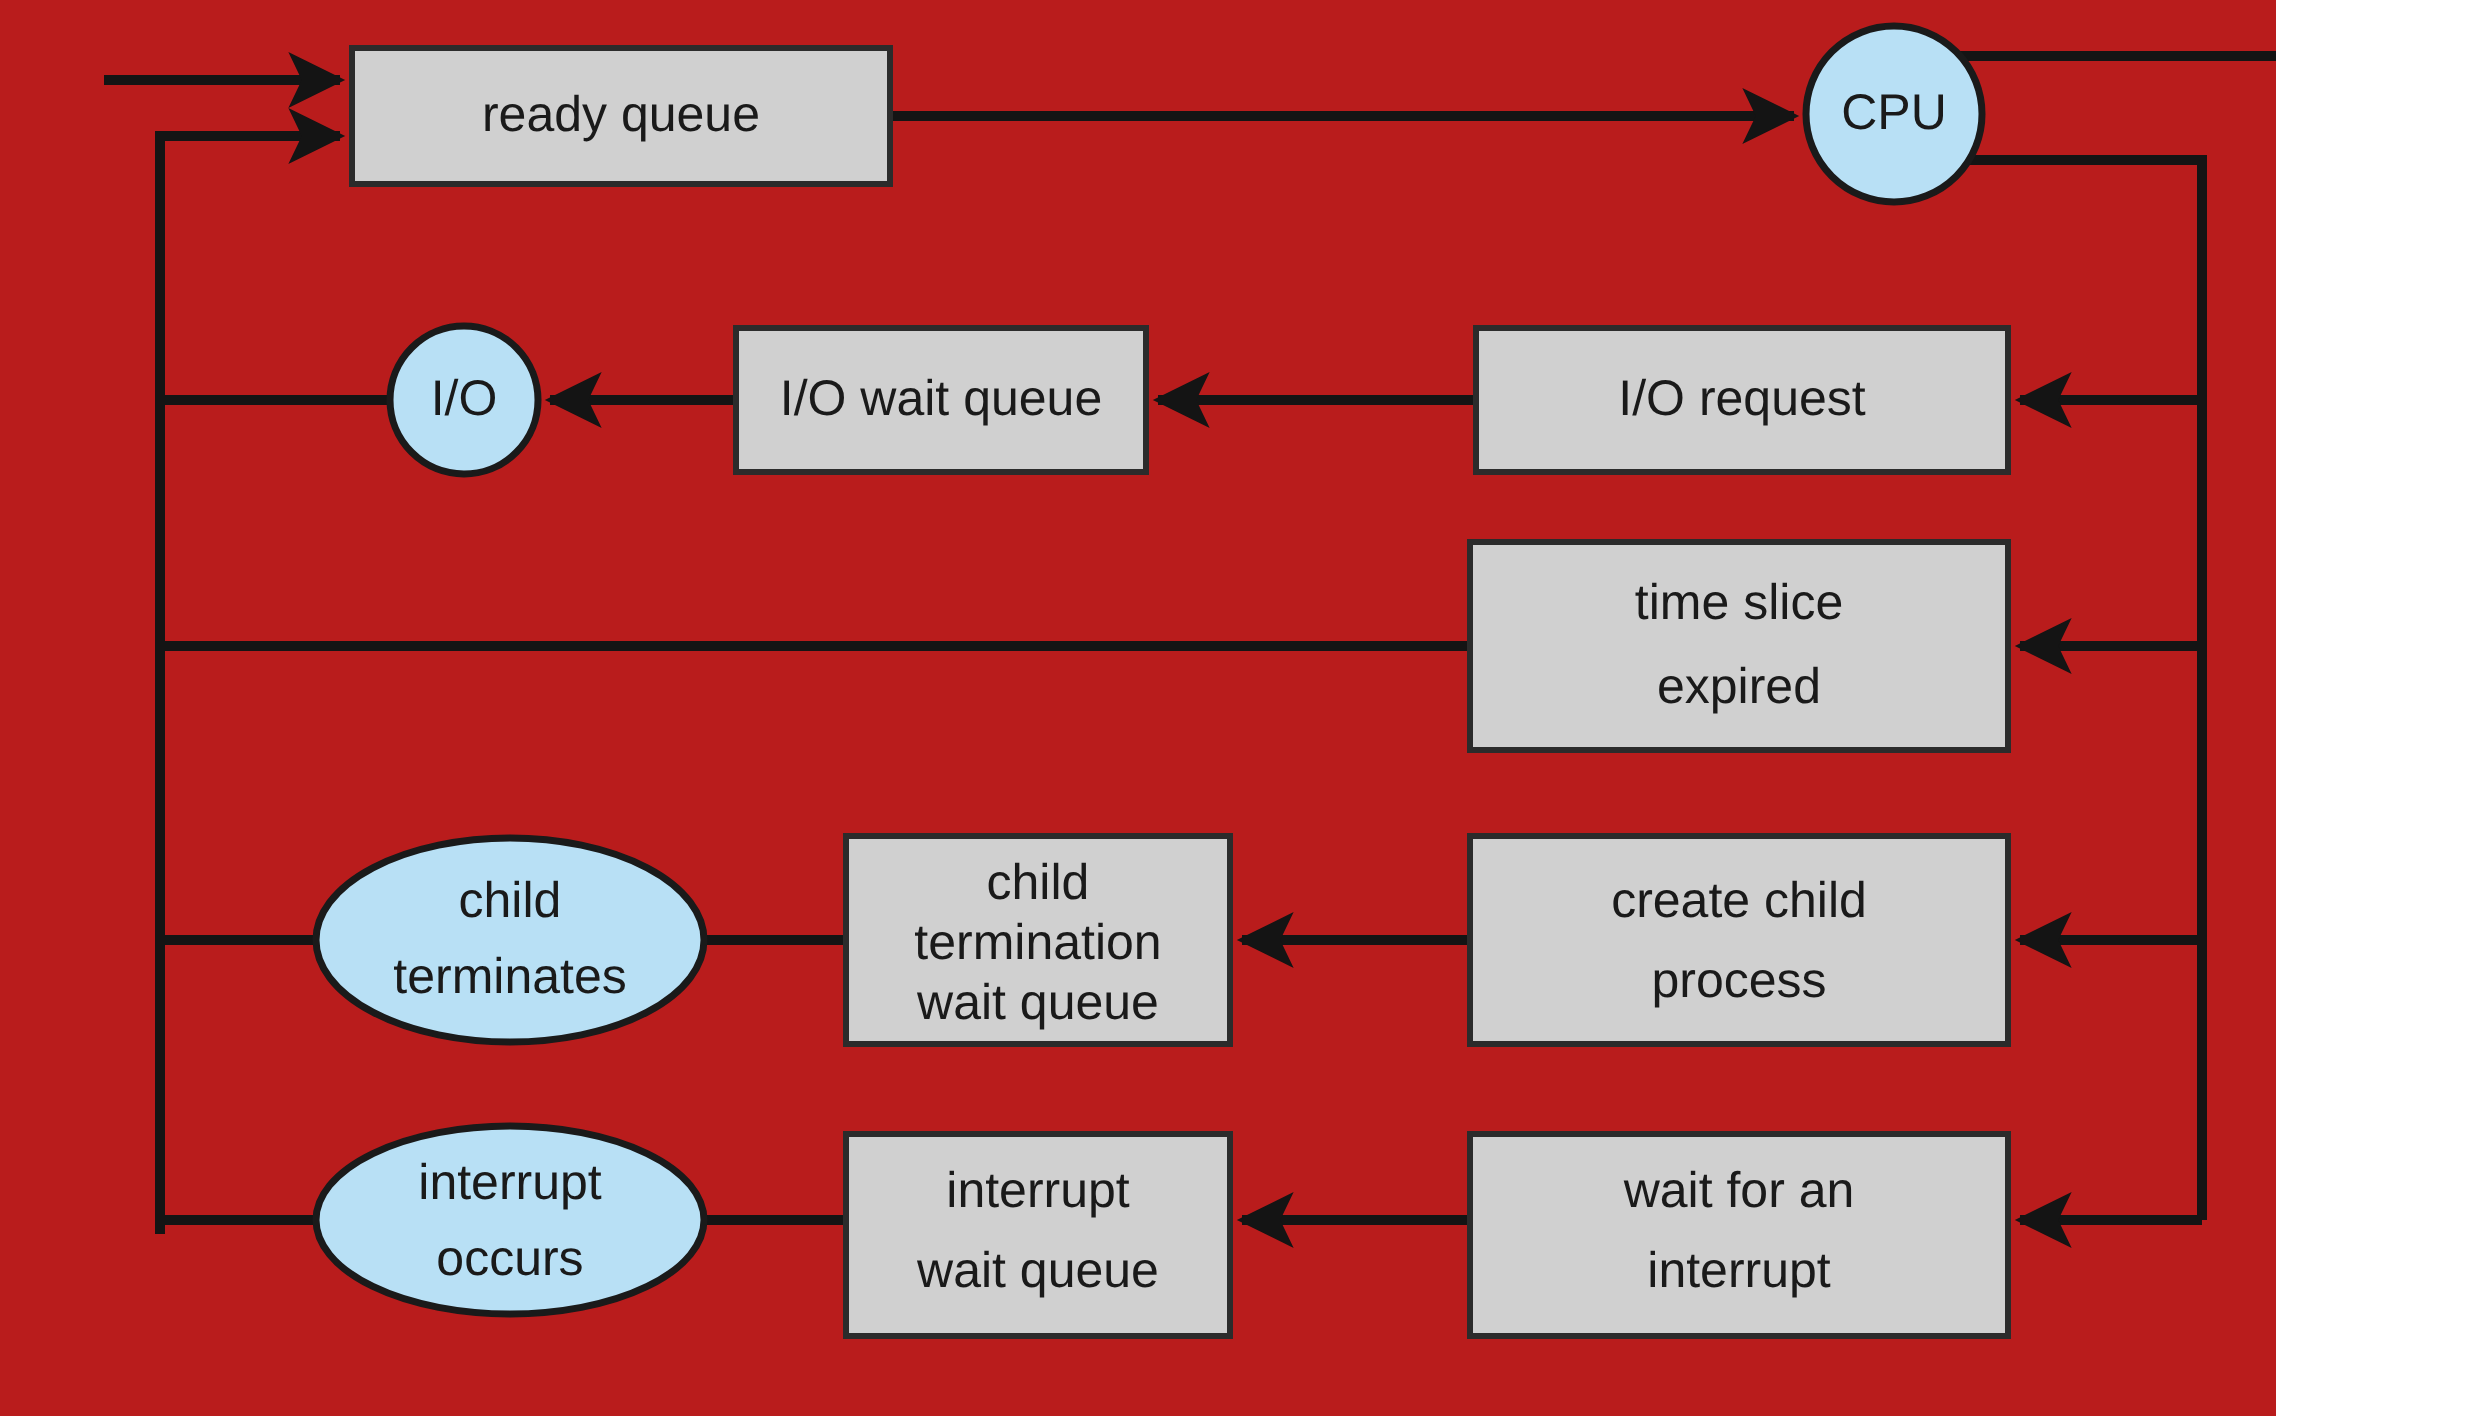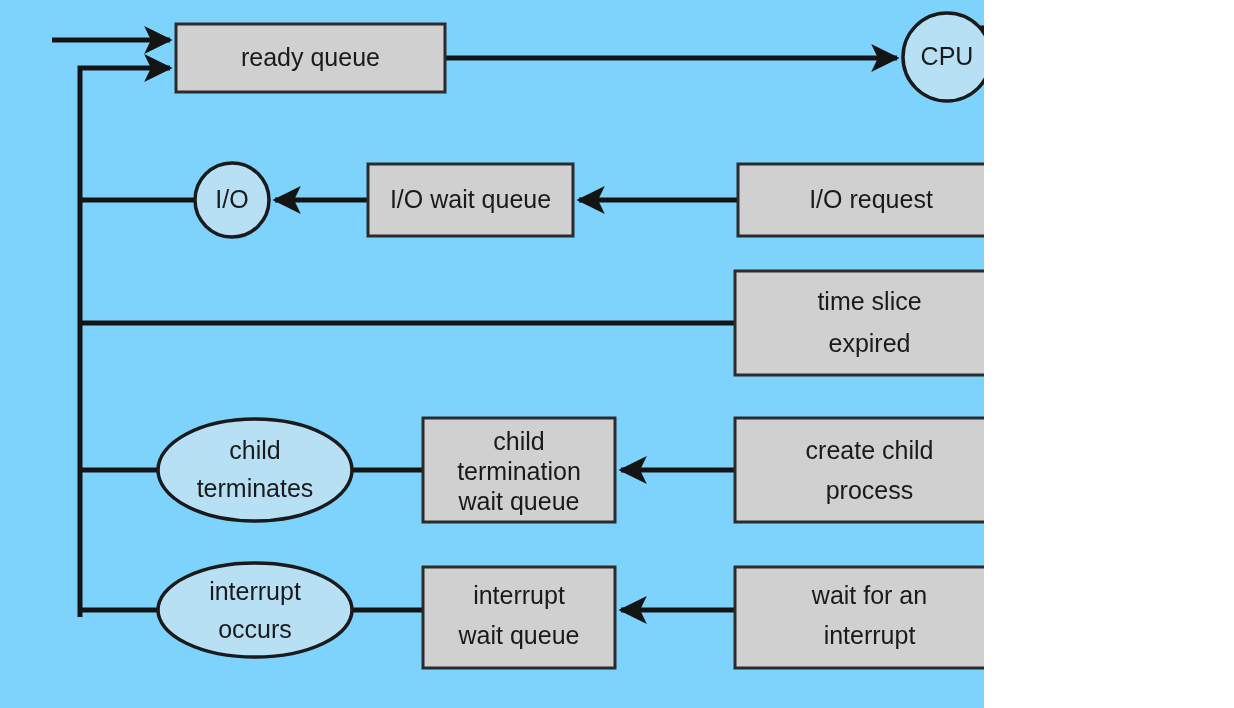--- a/index.html
+++ b/index.html
@@ -5,23 +5,23 @@
   html, body {
     margin: 0;
     padding: 0;
     background: #ffffff;
   }
   body {
     font-family: "Liberation Sans", sans-serif;
   }
   #canvas {
     position: relative;
-    width: 984px;
+    width: 1138px;
     height: 708px;
-    background: #7dd3fc;
+    background: #b91c1c;
     overflow: hidden;
   }
   #diagram-svg {
     position: absolute;
     top: 0;
     left: 0;
     width: 1234px;
     height: 708px;
   }
   .node-label {

